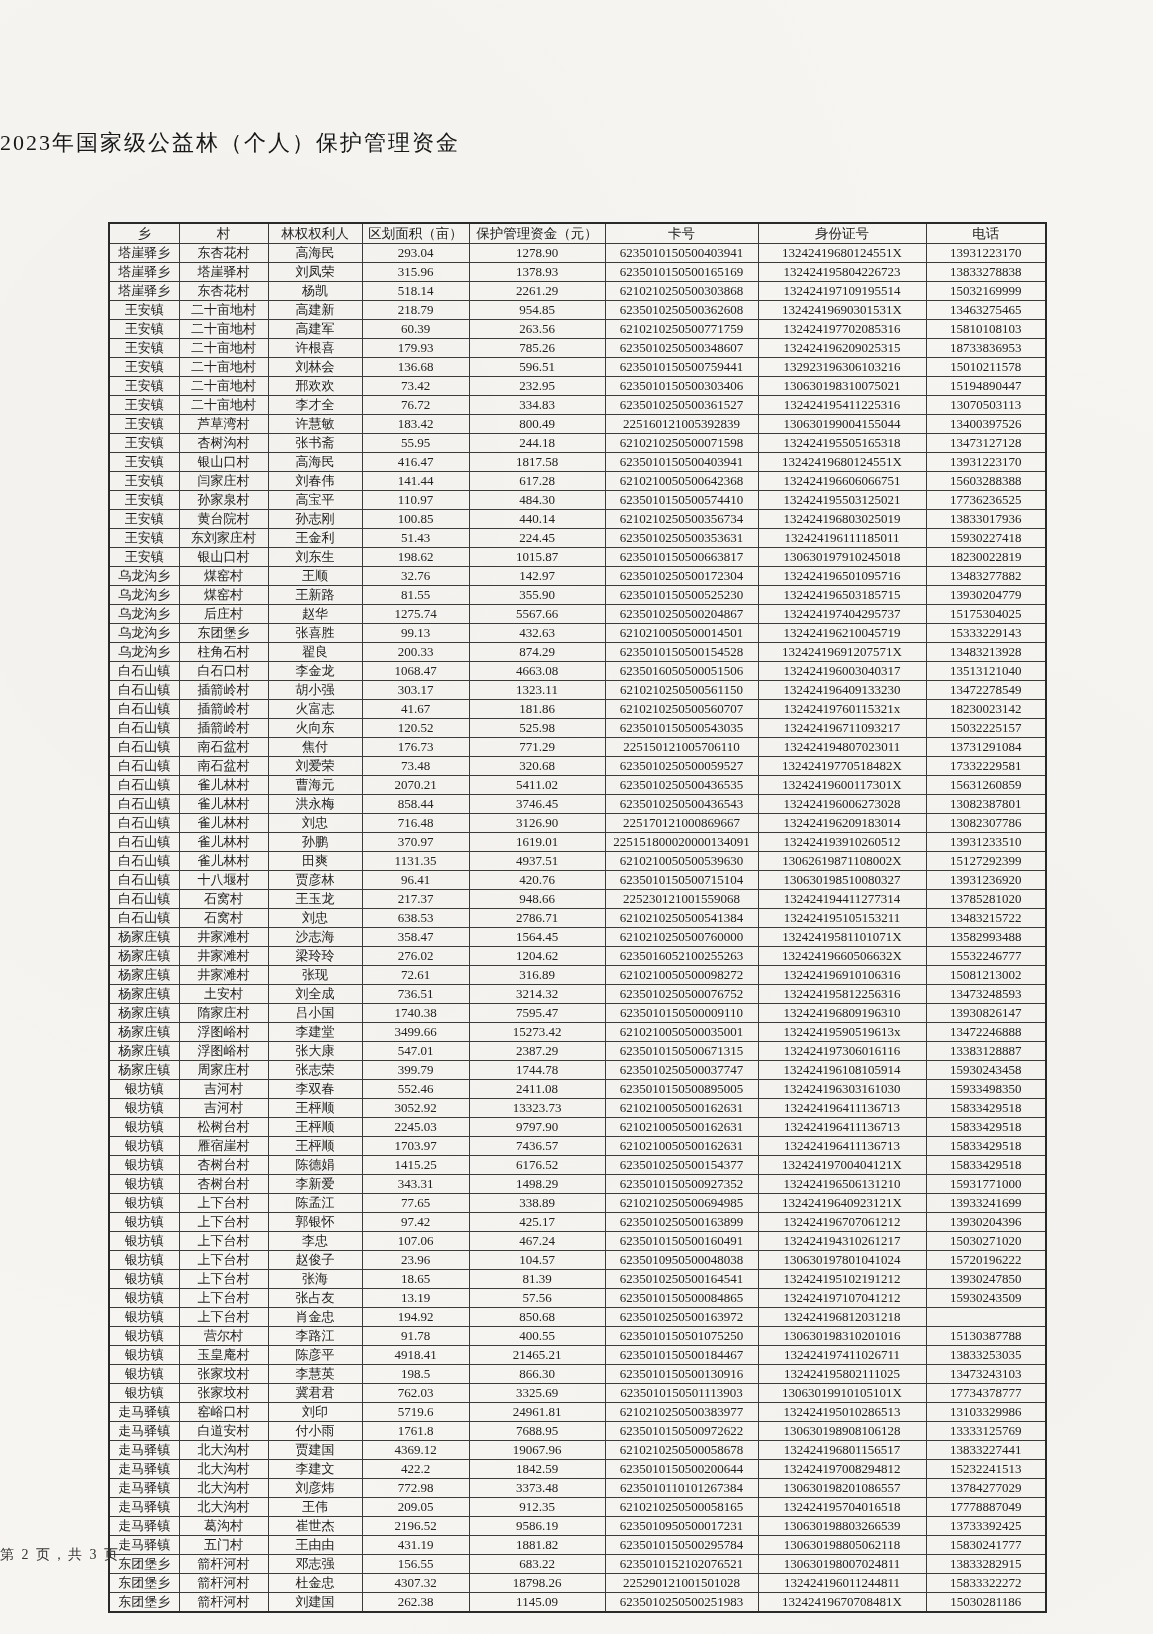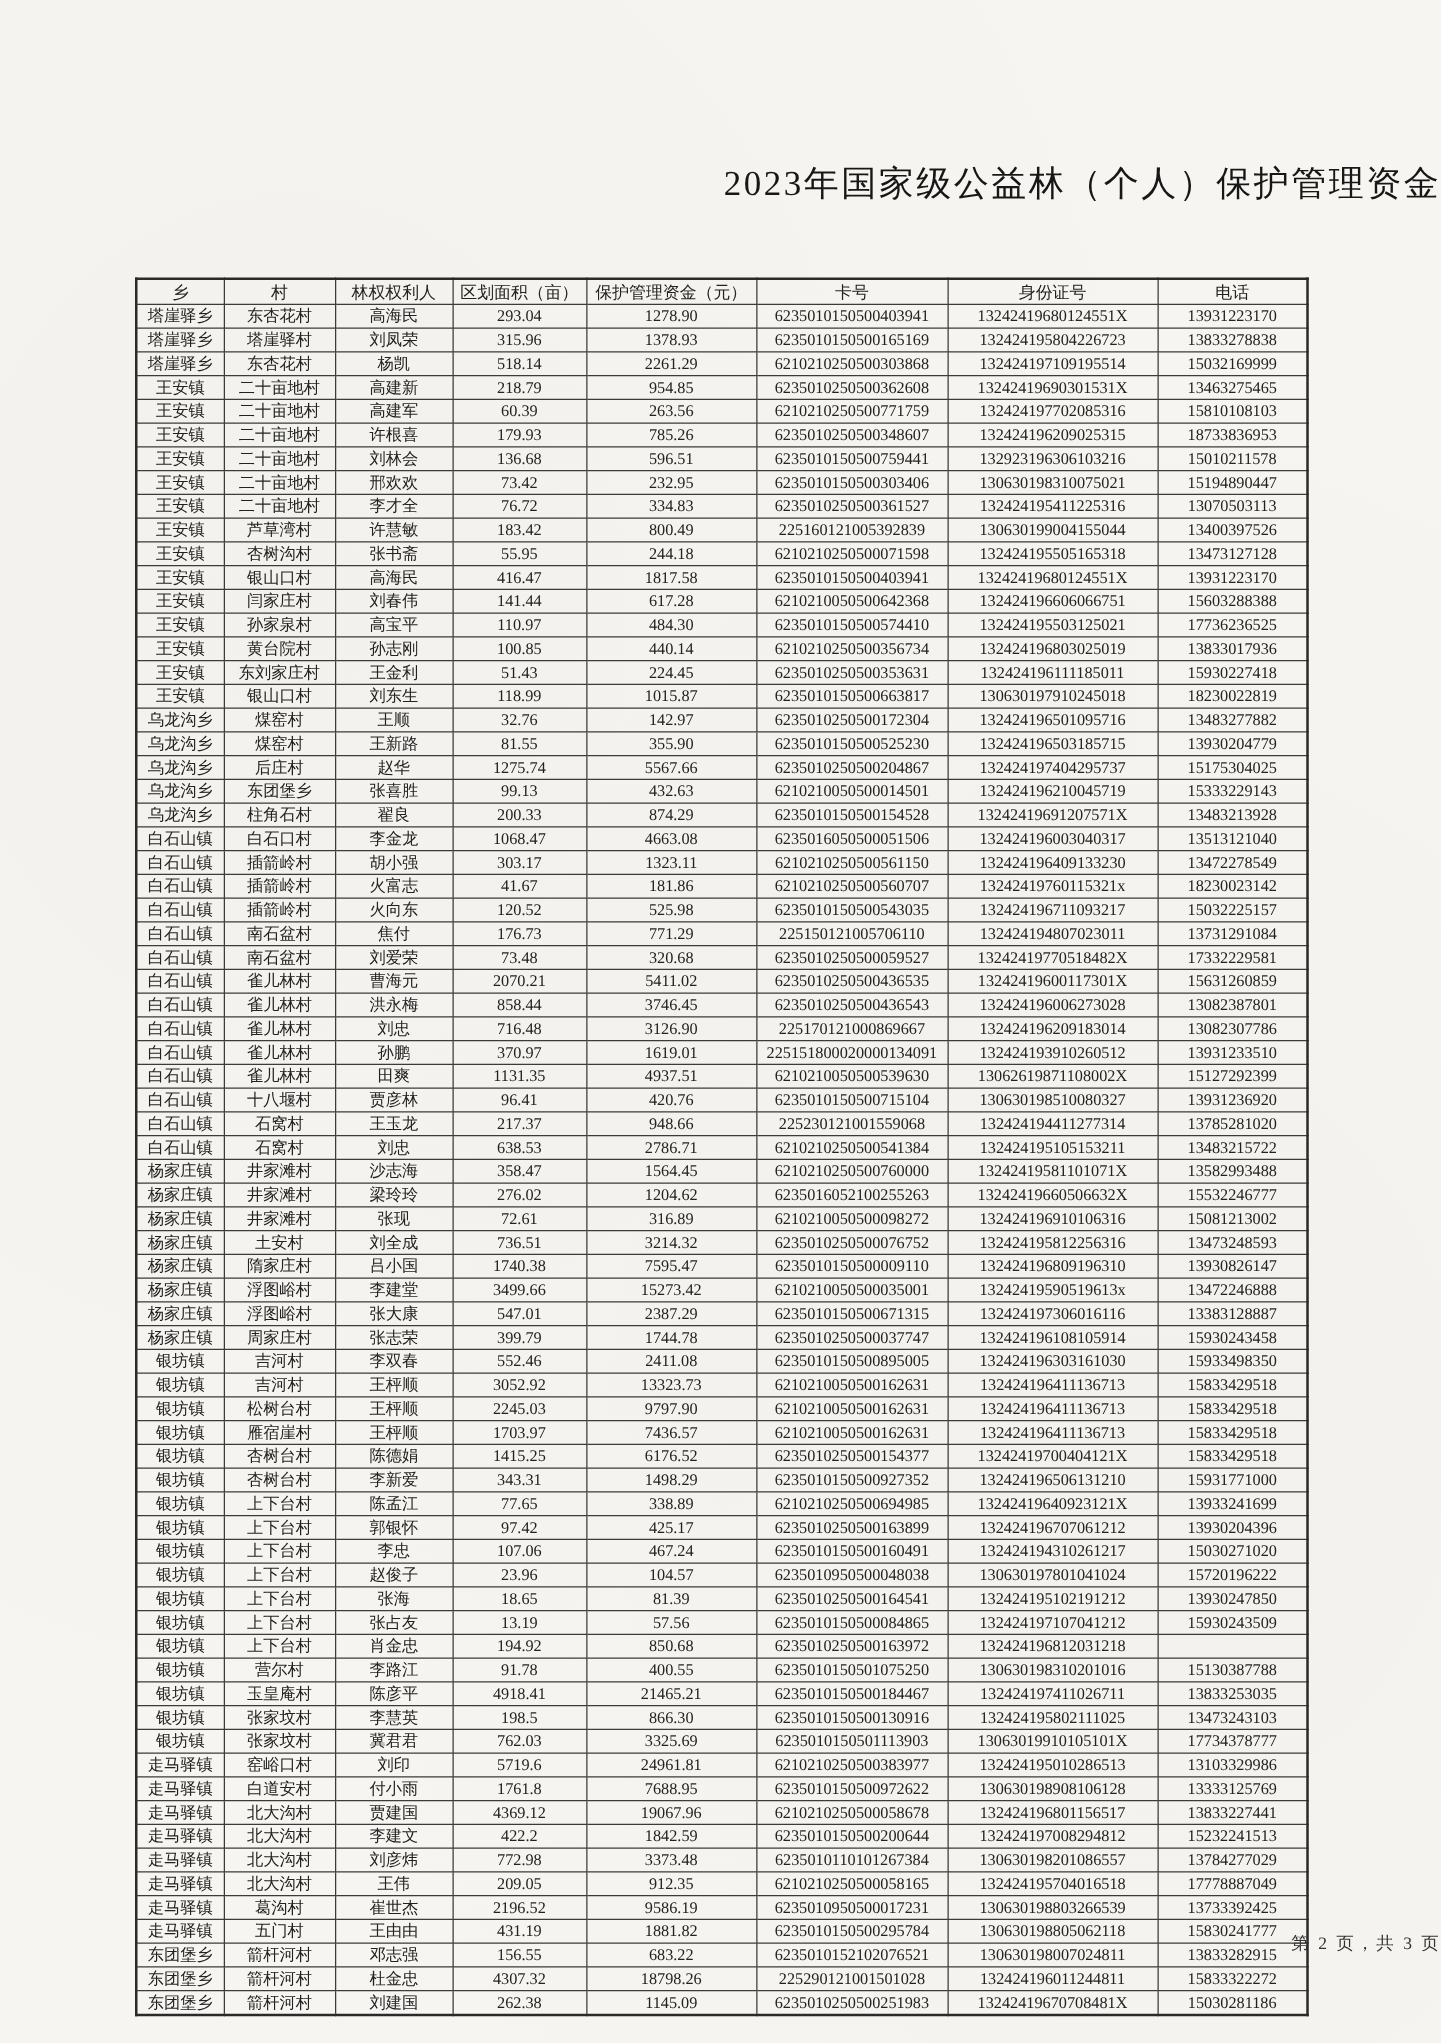--- a/index.html
+++ b/index.html
@@ -13,22 +13,22 @@
     width:1153px;height:1634px;
     background:
       radial-gradient(ellipse at 20% 30%, rgba(0,0,0,0.015), transparent 60%),
       radial-gradient(ellipse at 80% 70%, rgba(60,50,30,0.02), transparent 55%),
       #f6f5f1;
     overflow:hidden;
     color:#1e1e1e;
   }
   .title{
     position:absolute;top:128px;left:0;width:100%;
-    text-align:right;
-    font-size:28px;
+    text-align:left;
+    font-size:22px;
     letter-spacing:2px;
     color:#171717;
   }
   table.fund{
     position:absolute;top:222px;left:108px;
     width:937px;
     border-collapse:collapse;
     table-layout:fixed;
     border:2px solid #2a2a2a;
     background:transparent;
@@ -51,21 +51,21 @@
     height:16.4px;
     font-size:13px;
   }
   td.b{
     font-weight:bold;
     font-size:14px;
     margin-top:39px;
   }
   .footer{
     position:absolute;top:1546px;left:0;width:100%;
-    text-align:right;
+    text-align:left;
     font-size:14px;
     letter-spacing:2px;
     color:#333;
   }
 </style>
 </head>
 <body>
 
 <div class="page">
 
@@ -252,21 +252,21 @@
           <td>51.43</td>
           <td>224.45</td>
           <td>6235010250500353631</td>
           <td class="b">132424196111185011</td>
           <td>15930227418</td>
         </tr>
         <tr>
           <td>王安镇</td>
           <td>银山口村</td>
           <td>刘东生</td>
-          <td>118.99</td>
+          <td>198.62</td>
           <td>1015.87</td>
           <td class="b">6235010150500663817</td>
           <td>130630197910245018</td>
           <td>18230022819</td>
         </tr>
         <tr>
           <td>乌龙沟乡</td>
           <td>煤窑村</td>
           <td>王顺</td>
           <td>32.76</td>

